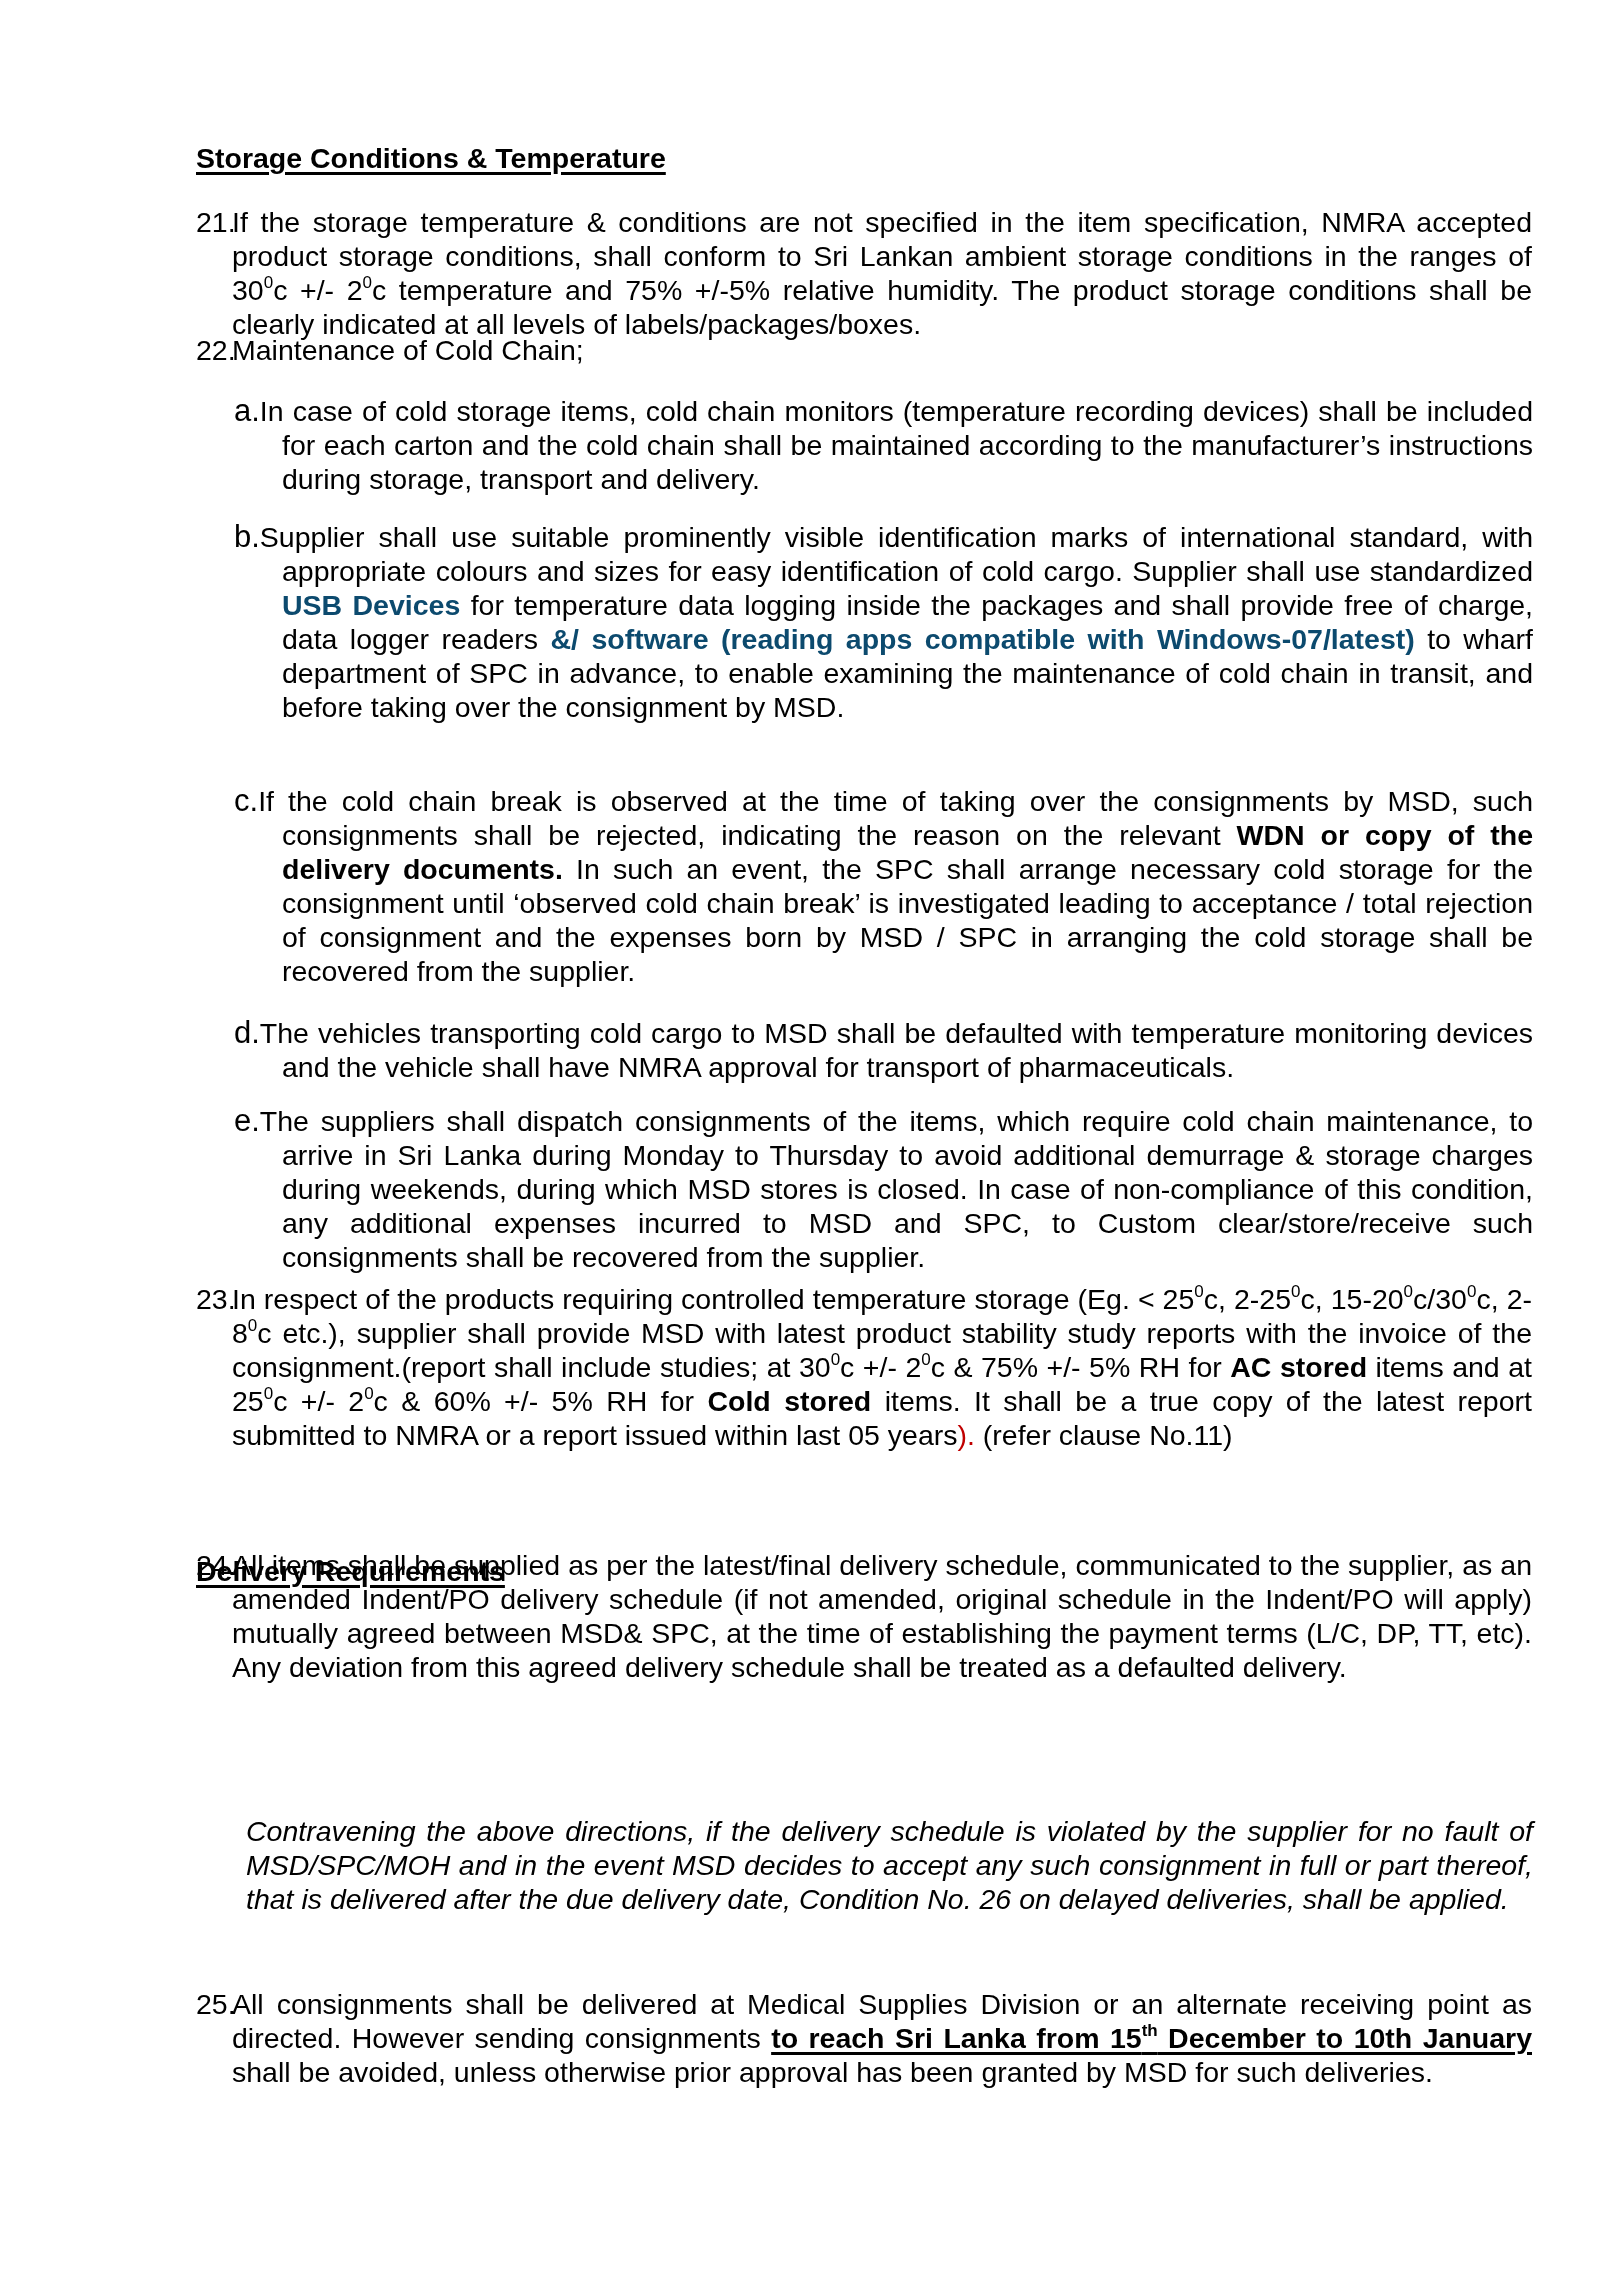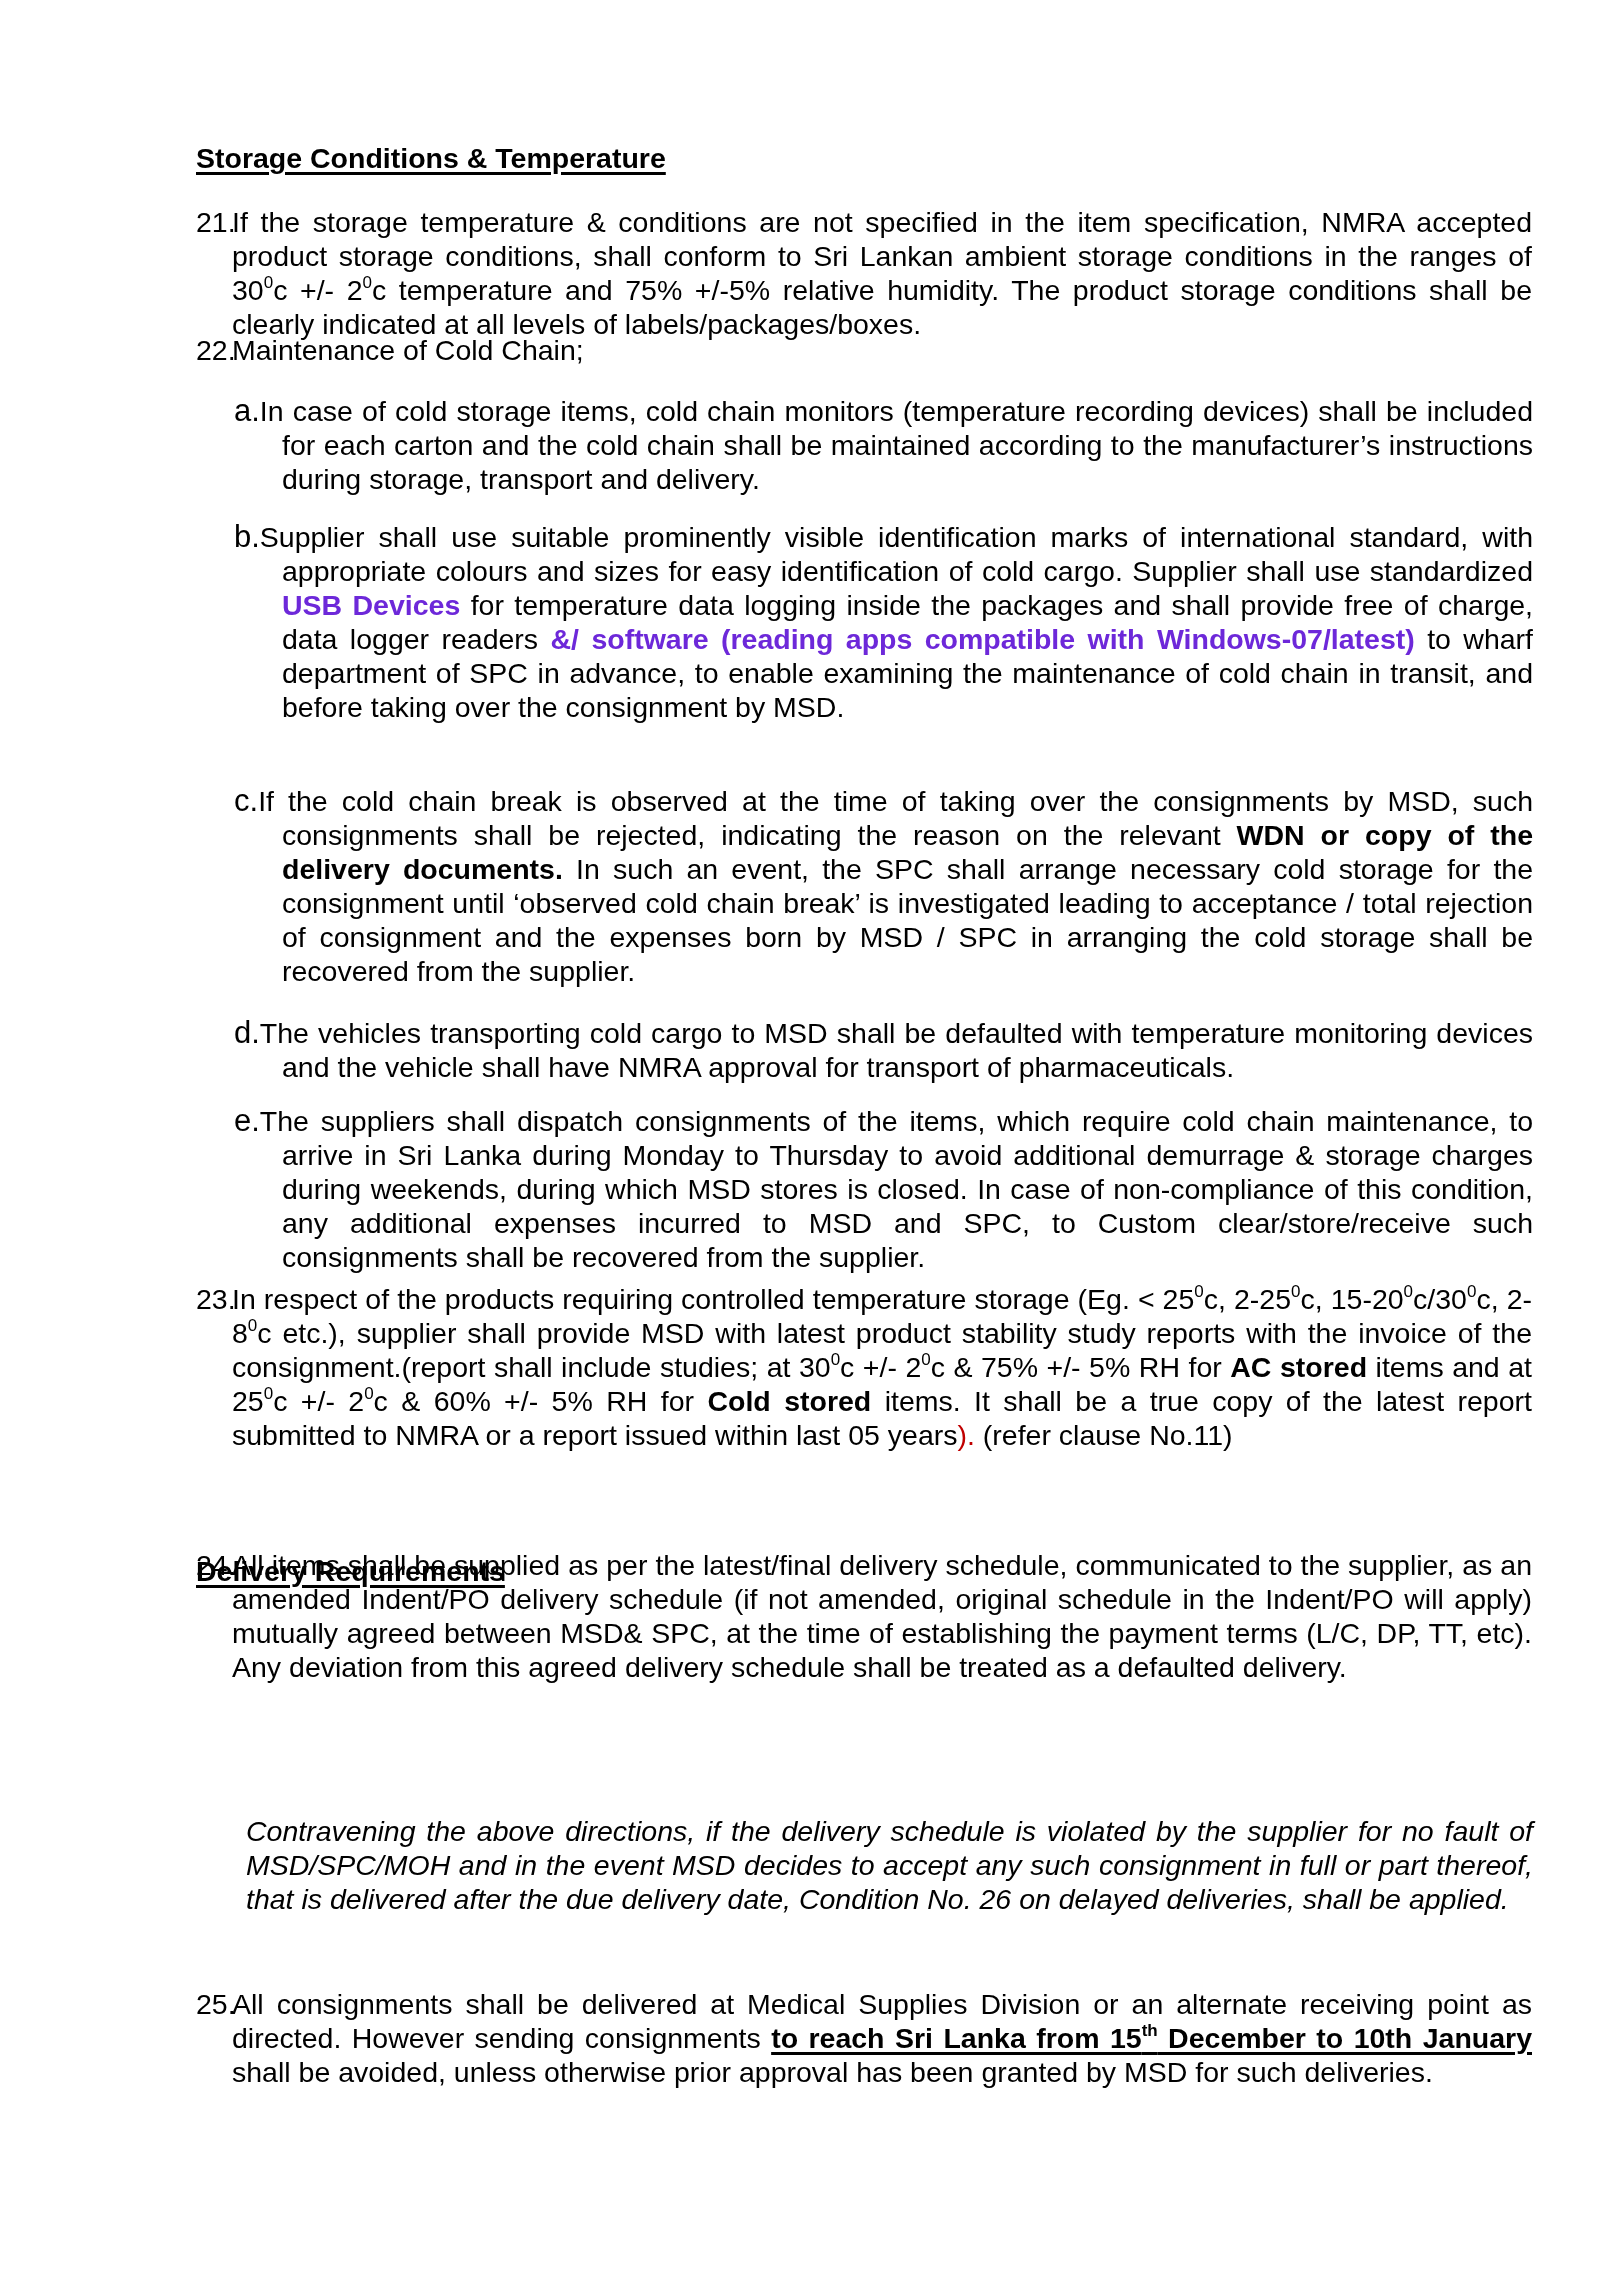--- a/index.html
+++ b/index.html
@@ -45,21 +45,21 @@
   .sub {
     position: absolute;
     left: 38px;
     width: 1299px;
   }
   .sub .body {
     text-align: justify;
     text-indent: -48px;
     margin-left: 48px;
   }
-  .purple { color: #6d28d9; font-weight: bold; }
+  .purple { color: #0c4a6e; font-weight: bold; }
   .b { font-weight: bold; }
   .red { color: #c00000; }
   .u { text-decoration: underline; text-decoration-thickness: 2.6px; text-underline-offset: 3.9px; }
   sup { font-size: 17px; line-height: 0; vertical-align: 11.8px; }
   .para {
     position: absolute;
     left: 50px;
     width: 1287px;
     text-align: justify;
     font-style: italic;

